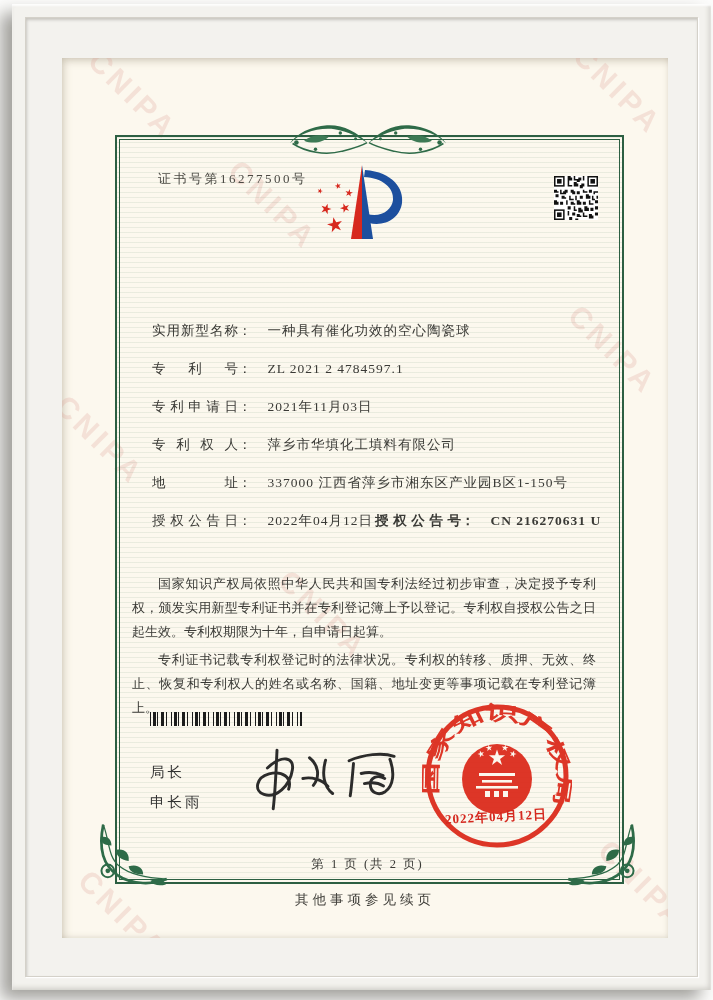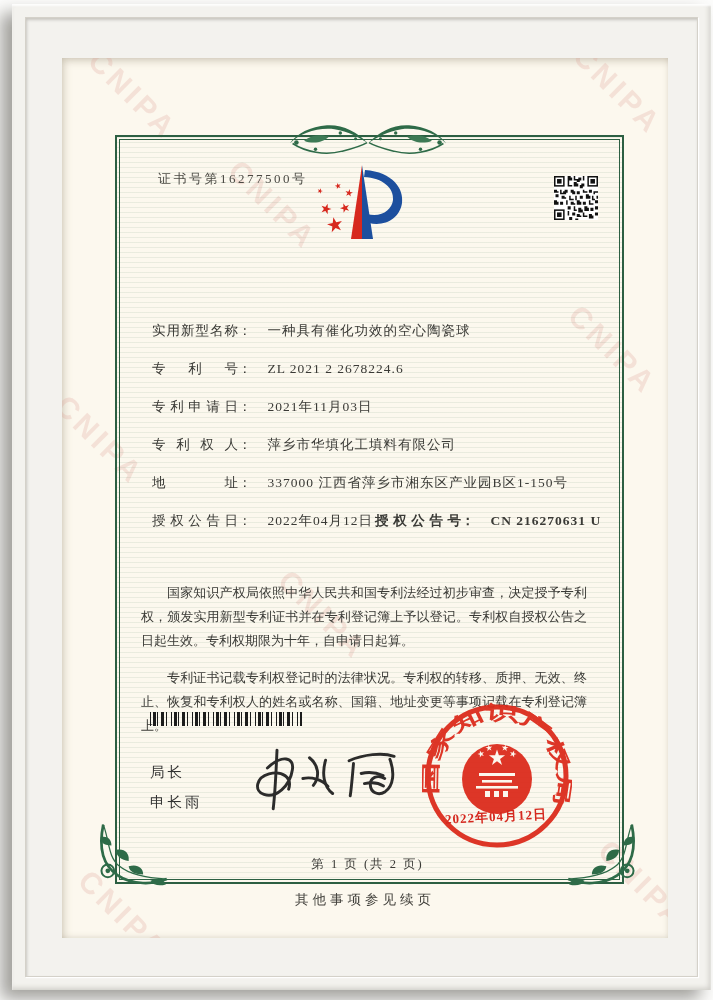--- a/index.html
+++ b/index.html
@@ -71,21 +71,21 @@
     display:inline-block;width:86px;vertical-align:top;
     text-align:justify;text-align-last:justify;
   }
   .fvalue{margin-left:16px;letter-spacing:1px;}
   .pair2{position:absolute;left:223px;top:0;font-weight:bold;}
   
   .legal{
     position:absolute;left:66px;top:510px;width:472px;
     font-size:13px;line-height:24px;text-align:justify;color:#3a3a36;
   }
-  .legal p{margin:13px;text-indent:2em;}
+  .legal p{margin:4px;text-indent:2em;}
   
   .barcode{
     position:absolute;left:88px;top:654px;width:152px;height:14px;
     background:
      repeating-linear-gradient(90deg,
       #1c1c1c 0 1px, transparent 1px 3px,
       #1c1c1c 3px 6px, transparent 6px 7px,
       #1c1c1c 7px 8px, transparent 8px 11px,
       #1c1c1c 11px 14px, transparent 14px 16px,
       #1c1c1c 16px 17px, transparent 17px 21px);
@@ -193,21 +193,21 @@
       <path d="M9 0h2v1h1v2h-2v1h-1zM13 0h1v2h1v1h-2zM16 1h2v2h-1v1h-2v-2h1zM19 0h1v3h-1zM9 4h1v2h2v1h-3zM13 4h2v1h1v2h-3zM18 5h2v2h-1v1h-2v-2h1zM0 9h2v1h1v1h-3zM4 9h1v2h1v1h-2zM7 9h2v2h-1v1h-2v-2h1zM11 9h2v1h1v2h-2v-1h-1zM15 10h2v2h-2zM19 9h1v1h2v1h-3zM23 9h2v2h-2zM26 10h3v1h-2v1h-1zM1 12h2v2h-2zM5 13h2v1h1v1h-3zM10 13h1v2h2v1h-3zM14 13h1v3h-1zM17 13h2v2h-2zM21 12h2v1h1v2h-3zM25 13h1v2h1v1h-2zM28 13h1v2h-1zM0 16h2v1h1v2h-3zM4 17h2v2h-2zM8 16h1v3h-1zM11 17h2v1h1v1h-3zM15 16h2v1h1v2h-3zM19 17h2v2h-2zM23 16h1v2h2v1h-3zM27 16h2v2h-2zM9 20h2v2h-2zM13 20h1v2h1v1h-2zM16 21h2v1h1v2h-3zM20 20h2v1h1v2h-3zM24 21h2v2h-2zM27 20h2v2h-2zM9 23h1v3h-1zM12 24h2v2h-2zM15 25h2v1h1v1h-3zM19 24h1v2h2v1h-3zM23 25h2v1h1v2h-3zM27 24h2v2h-2zM10 27h2v2h-2zM14 28h2v1h-2z"></path>
     </g>
   </svg>
 
 
   <div class="fields">
     <div class="frow">
       <span class="flabel">实用新型名称</span><span>：</span><span class="fvalue">一种具有催化功效的空心陶瓷球</span>
     </div>
     <div class="frow">
-      <span class="flabel">专利号</span><span>：</span><span class="fvalue">ZL 2021 2 2678224.6</span>
+      <span class="flabel">专利号</span><span>：</span><span class="fvalue">ZL 2021 2 4784597.1</span>
     </div>
     <div class="frow">
       <span class="flabel">专利申请日</span><span>：</span><span class="fvalue">2021年11月03日</span>
     </div>
     <div class="frow">
       <span class="flabel">专利权人</span><span>：</span><span class="fvalue">萍乡市华填化工填料有限公司</span>
     </div>
     <div class="frow">
       <span class="flabel">地址</span><span>：</span><span class="fvalue">337000 江西省萍乡市湘东区产业园B区1-150号</span>
     </div>

